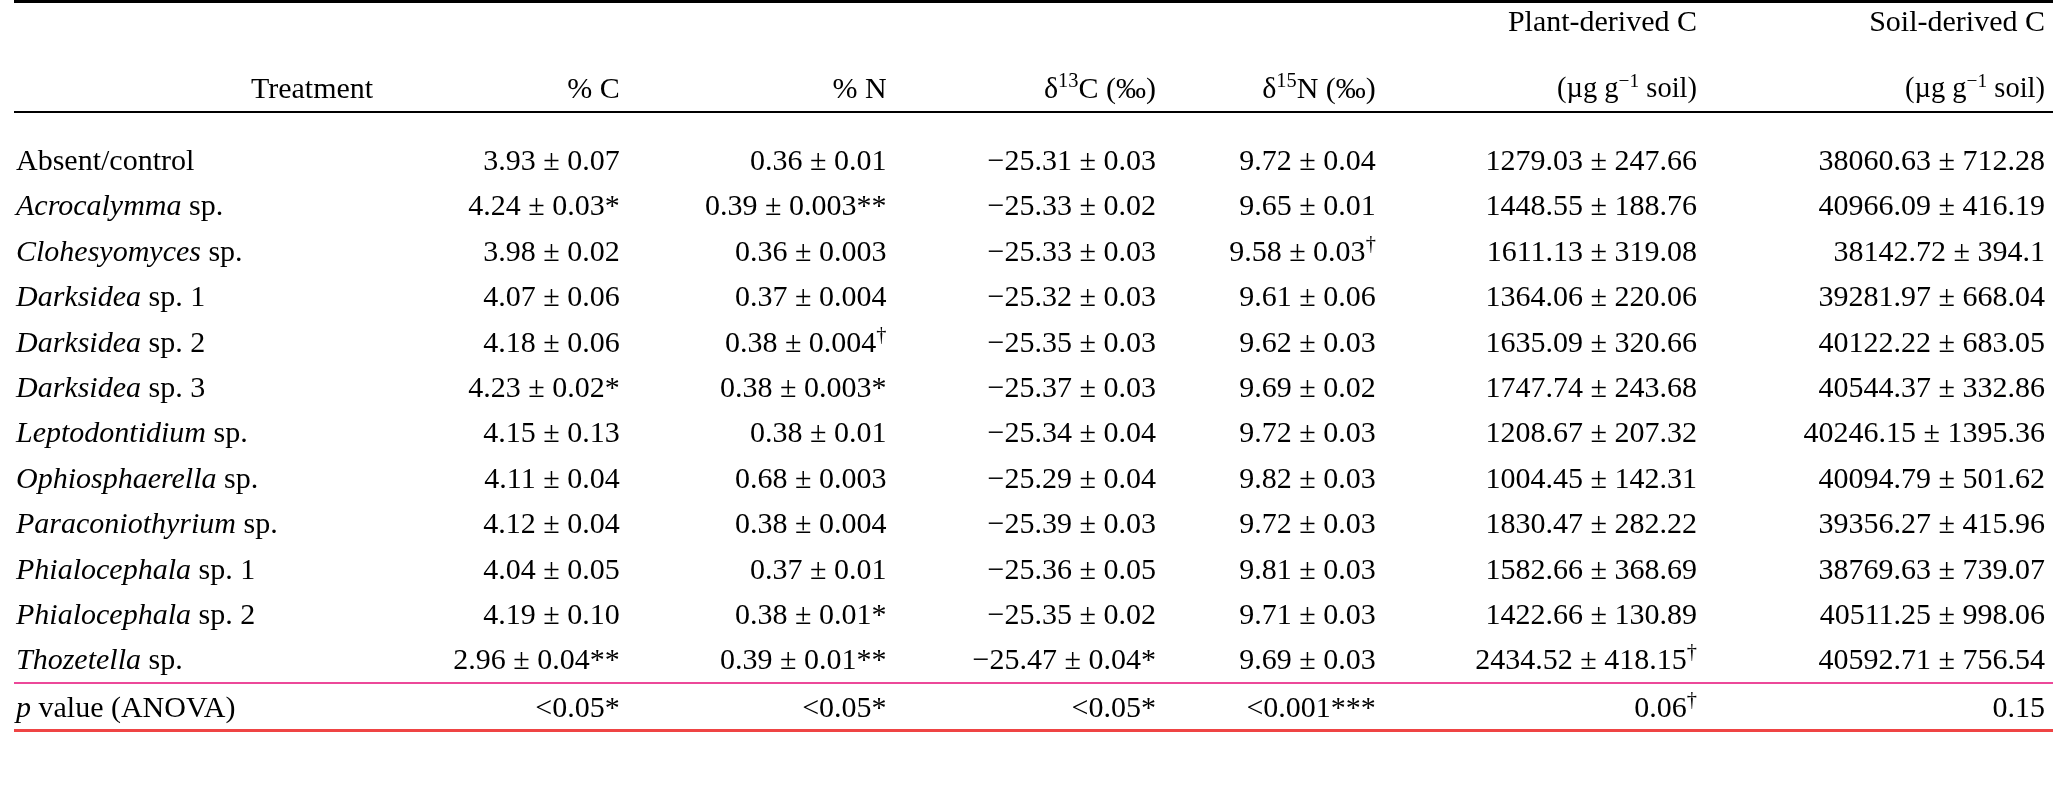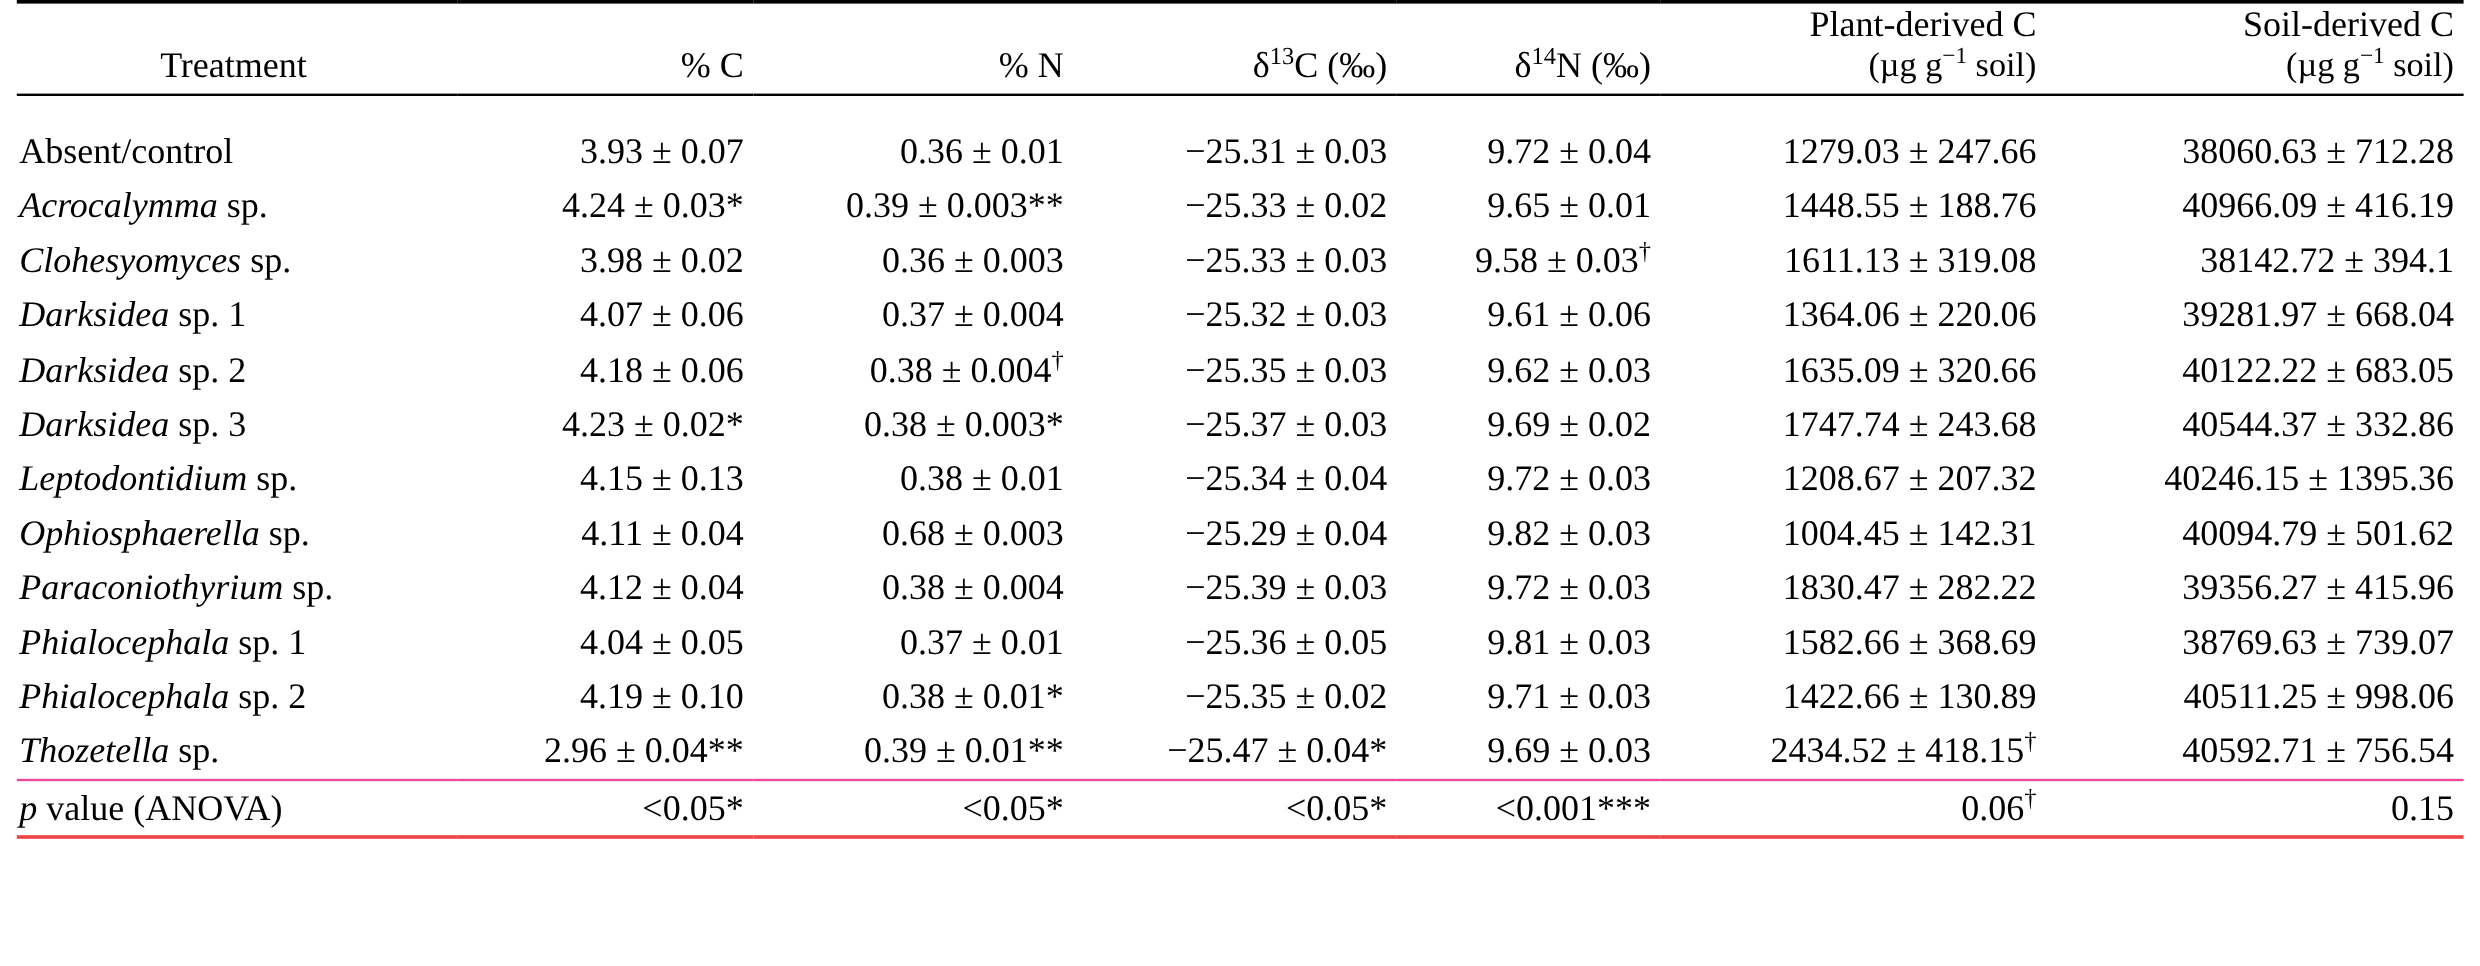--- a/index.html
+++ b/index.html
@@ -28,21 +28,21 @@
     line-height: 1.18;
   }
   table.data-table thead th {
     font-weight: normal;
     vertical-align: bottom;
     padding: 0 8px 6px 8px;
     text-align: right;
     white-space: nowrap;
   }
   table.data-table thead th.col-treatment {
-    text-align: center;
+    text-align: right;
     padding-left: 2px;
   }
   .rule-top {
     border-top: 3px solid #000;
   }
   .rule-head {
     border-bottom: 2px solid #000;
   }
   .rule-body-end {
     border-bottom: 2px solid #ec4899;
@@ -66,20 +66,21 @@
   .ital {
     font-style: italic;
   }
   sup.mark {
     font-size: 0.68em;
     vertical-align: super;
     line-height: 0;
   }
   .hdr-line2 {
     display: block;
+    margin-top: 33px;
   }
   .pval-row td {
     padding-top: 12px;
     padding-bottom: 10px;
   }
   .unit-sub {
     font-size: 0.95em;
   }
 </style>
 </head>
@@ -95,21 +96,21 @@
         <th>
           <span>% C</span>
         </th>
         <th>
           <span>% N</span>
         </th>
         <th>
           <span>δ<sup class="mark">13</sup>C (‰)</span>
         </th>
         <th>
-          <span>δ<sup class="mark">14</sup>N (‰)</span>
+          <span>δ<sup class="mark">15</sup>N (‰)</span>
         </th>
         <th>
           <span>Plant-derived C</span>
           <span class="hdr-line2 unit-sub">(µg g<sup class="mark">−1</sup> soil)</span>
         </th>
         <th>
           <span>Soil-derived C</span>
           <span class="hdr-line2 unit-sub">(µg g<sup class="mark">−1</sup> soil)</span>
         </th>
       </tr>

